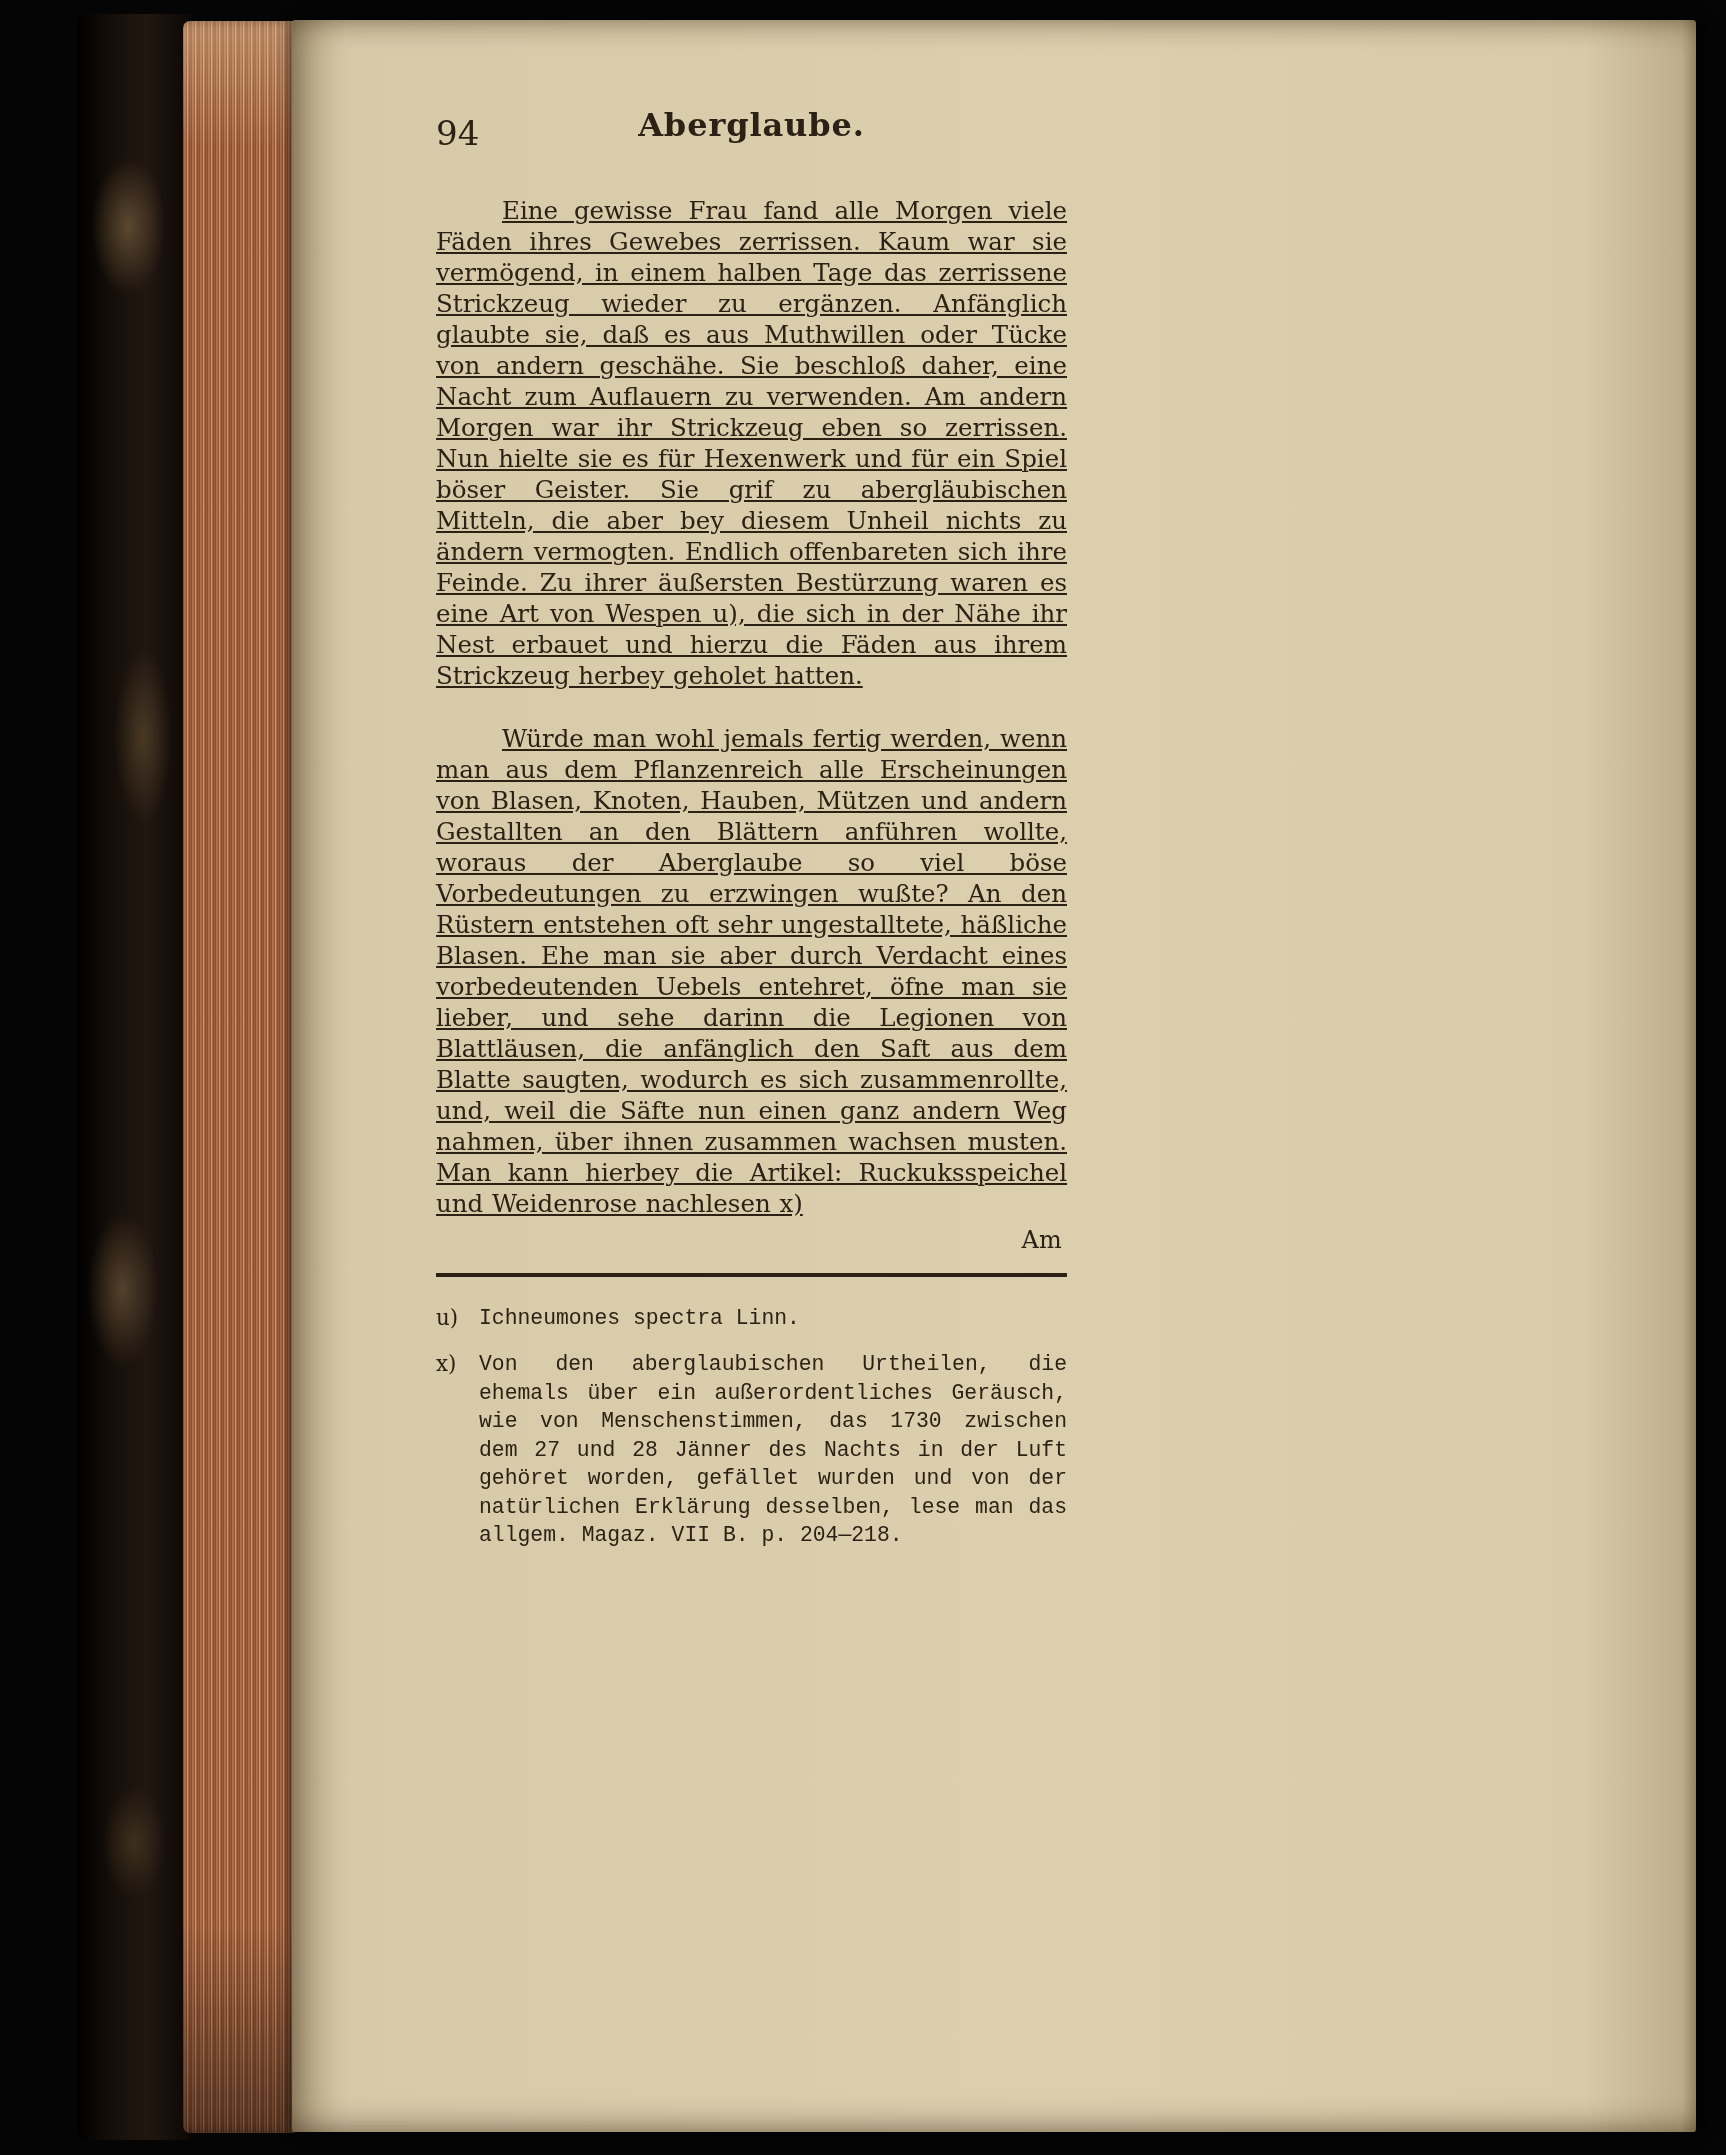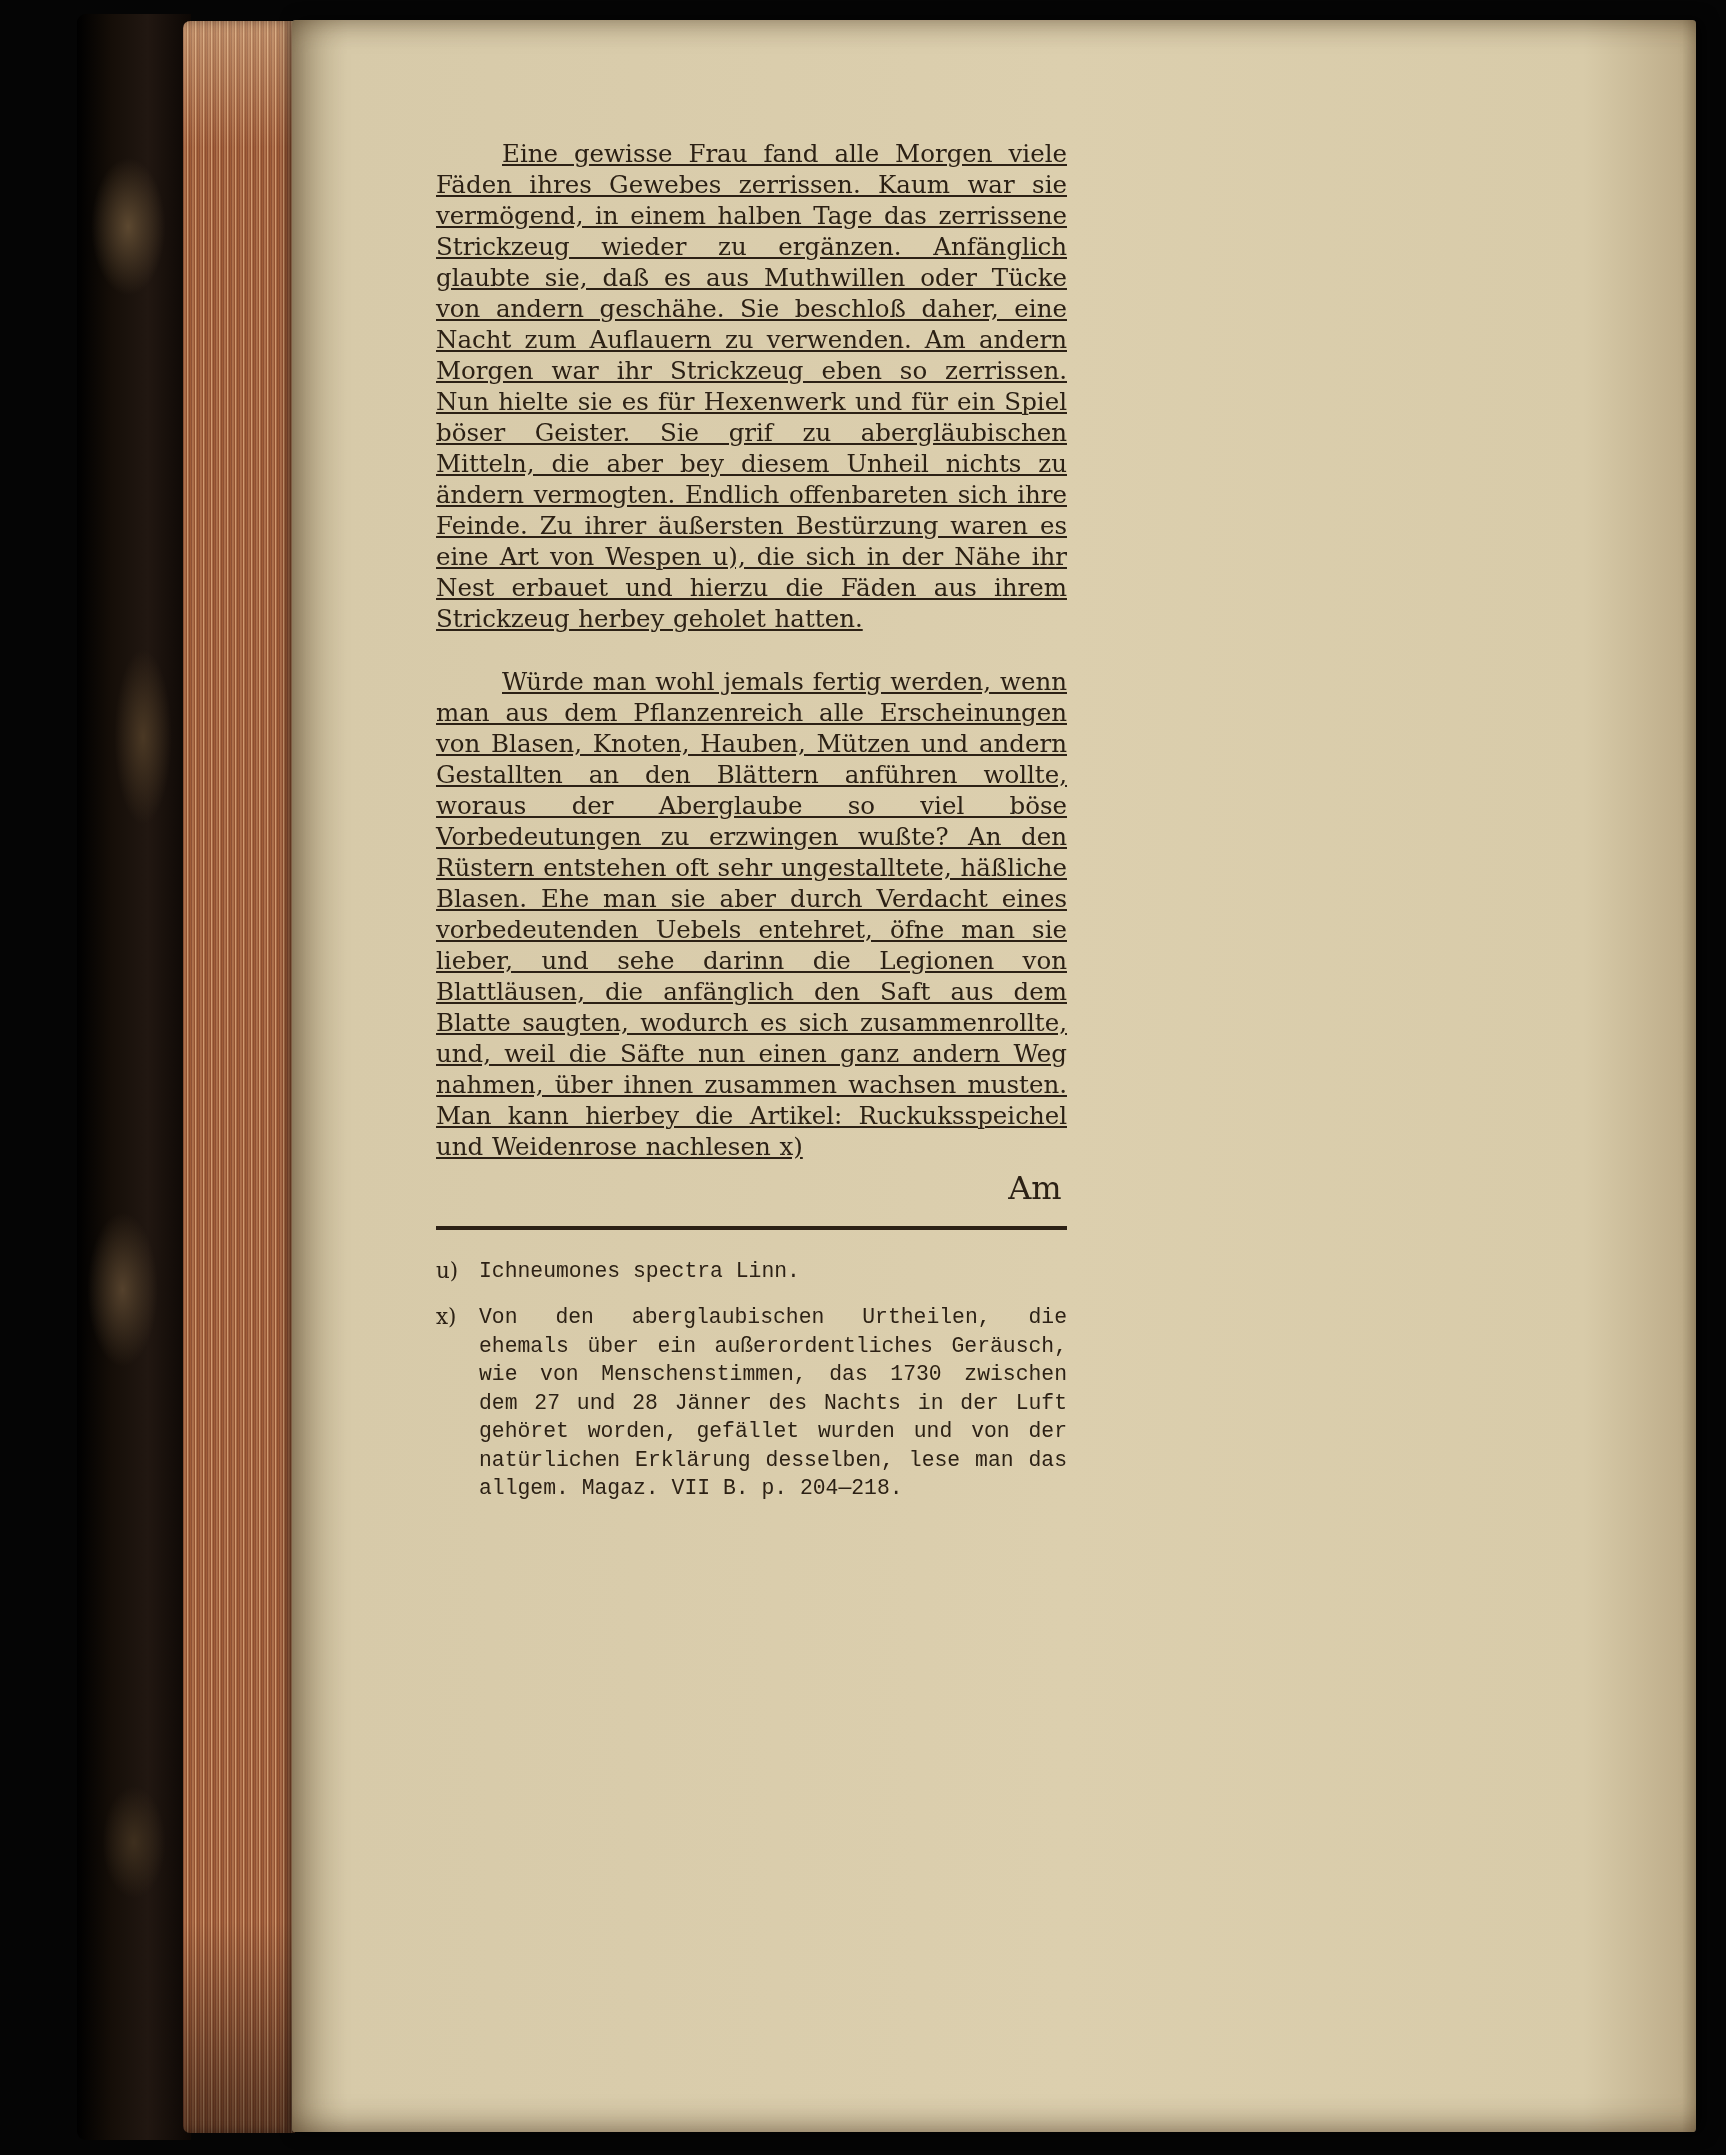--- a/index.html
+++ b/index.html
@@ -58,39 +58,43 @@
   .runhead  { display:block; text-align:center; font-size:32px; font-weight:bold; letter-spacing:0.9px; }
 
   .para {
     font-size:24.5px; line-height:31px;
     text-align:justify; text-indent:66px;
     margin-top:32px;
     word-spacing:0.9px;
     text-decoration:underline;
   }
 
-  .catchword { text-align:right; font-size:32px; margin-top:7.1px; padding-right:5.3px; }
+  .catchword { text-align:right; font-size:24px; margin-top:7.1px; padding-right:5.3px; }
 
   .rule { height:3.6px; background:#2c2115; margin-top:19.6px; width:100%; }
 
   .footnotes { margin-top:27px; font-size:21.4px; line-height:28.5px; }
   .footnote  { display:flex; margin-bottom:18px; }
   .fn-marker { flex:none; width:43px; }
   .fn-text   { flex:1; text-align:justify;font-family:Liberation Mono, monospace; }
 </style>
 </head>
 <body>
 
 <div class="scene">
   <div class="spine"></div>
   <div class="edges"></div>
 
   <div class="page">
     <div class="text-col">
 
+      <div class="pagehead">
+        <span class="pagenum">94</span>
+        <span class="runhead">Aberglaube.</span>
+      </div>
 
       <p class="para">Eine gewisse Frau fand alle Morgen viele Fäden ihres Gewebes zerrissen. Kaum war sie vermögend, in einem halben Tage das zerrissene Strickzeug wieder zu ergänzen. Anfänglich glaubte sie, daß es aus Muthwillen oder Tücke von andern geschähe. Sie beschloß daher, eine Nacht zum Auflauern zu verwenden. Am andern Morgen war ihr Strickzeug eben so zerrissen. Nun hielte sie es für Hexenwerk und für ein Spiel böser Geister. Sie grif zu abergläubischen Mitteln, die aber bey diesem Unheil nichts zu ändern vermogten. Endlich offenbareten sich ihre Feinde. Zu ihrer äußersten Bestürzung waren es eine Art von Wespen u), die sich in der Nähe ihr Nest erbauet und hierzu die Fäden aus ihrem Strickzeug herbey geholet hatten.</p>
       <p class="para">Würde man wohl jemals fertig werden, wenn man aus dem Pflanzenreich alle Erscheinungen von Blasen, Knoten, Hauben, Mützen und andern Gestallten an den Blättern anführen wollte, woraus der Aberglaube so viel böse Vorbedeutungen zu erzwingen wußte? An den Rüstern entstehen oft sehr ungestalltete, häßliche Blasen. Ehe man sie aber durch Verdacht eines vorbedeutenden Uebels entehret, öfne man sie lieber, und sehe darinn die Legionen von Blattläusen, die anfänglich den Saft aus dem Blatte saugten, wodurch es sich zusammenrollte, und, weil die Säfte nun einen ganz andern Weg nahmen, über ihnen zusammen wachsen musten. Man kann hierbey die Artikel: Ruckuksspeichel und Weidenrose nachlesen x)</p>
 
       <div class="catchword">Am</div>
 
       <div class="rule"></div>
 
       <div class="footnotes">
         <div class="footnote">

